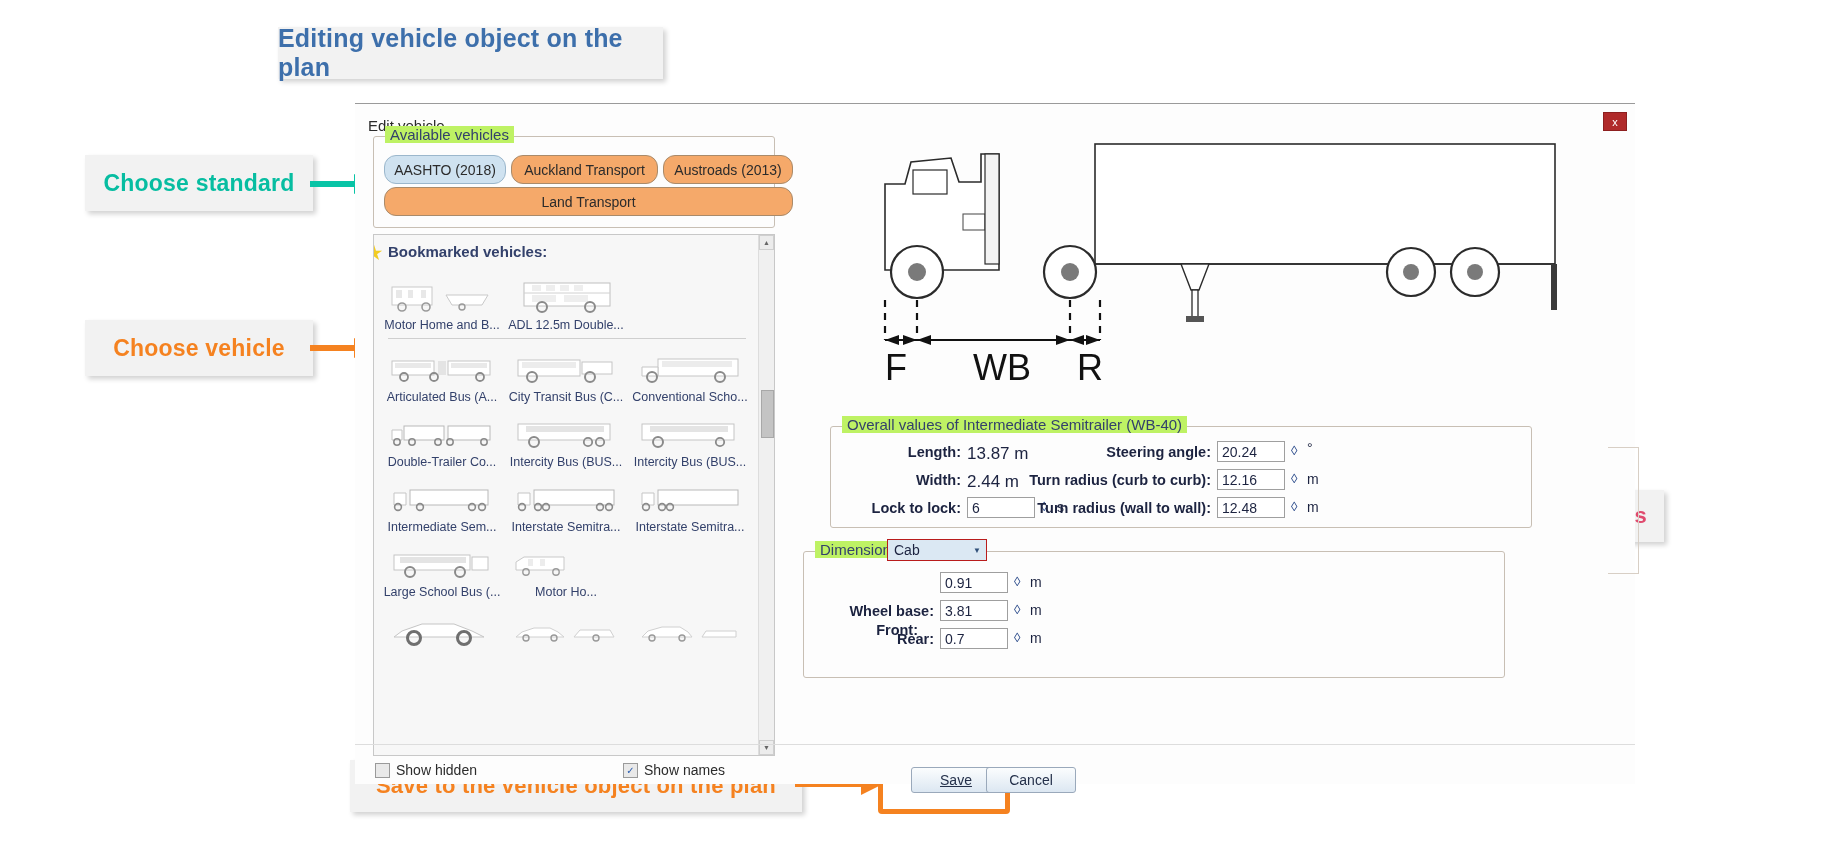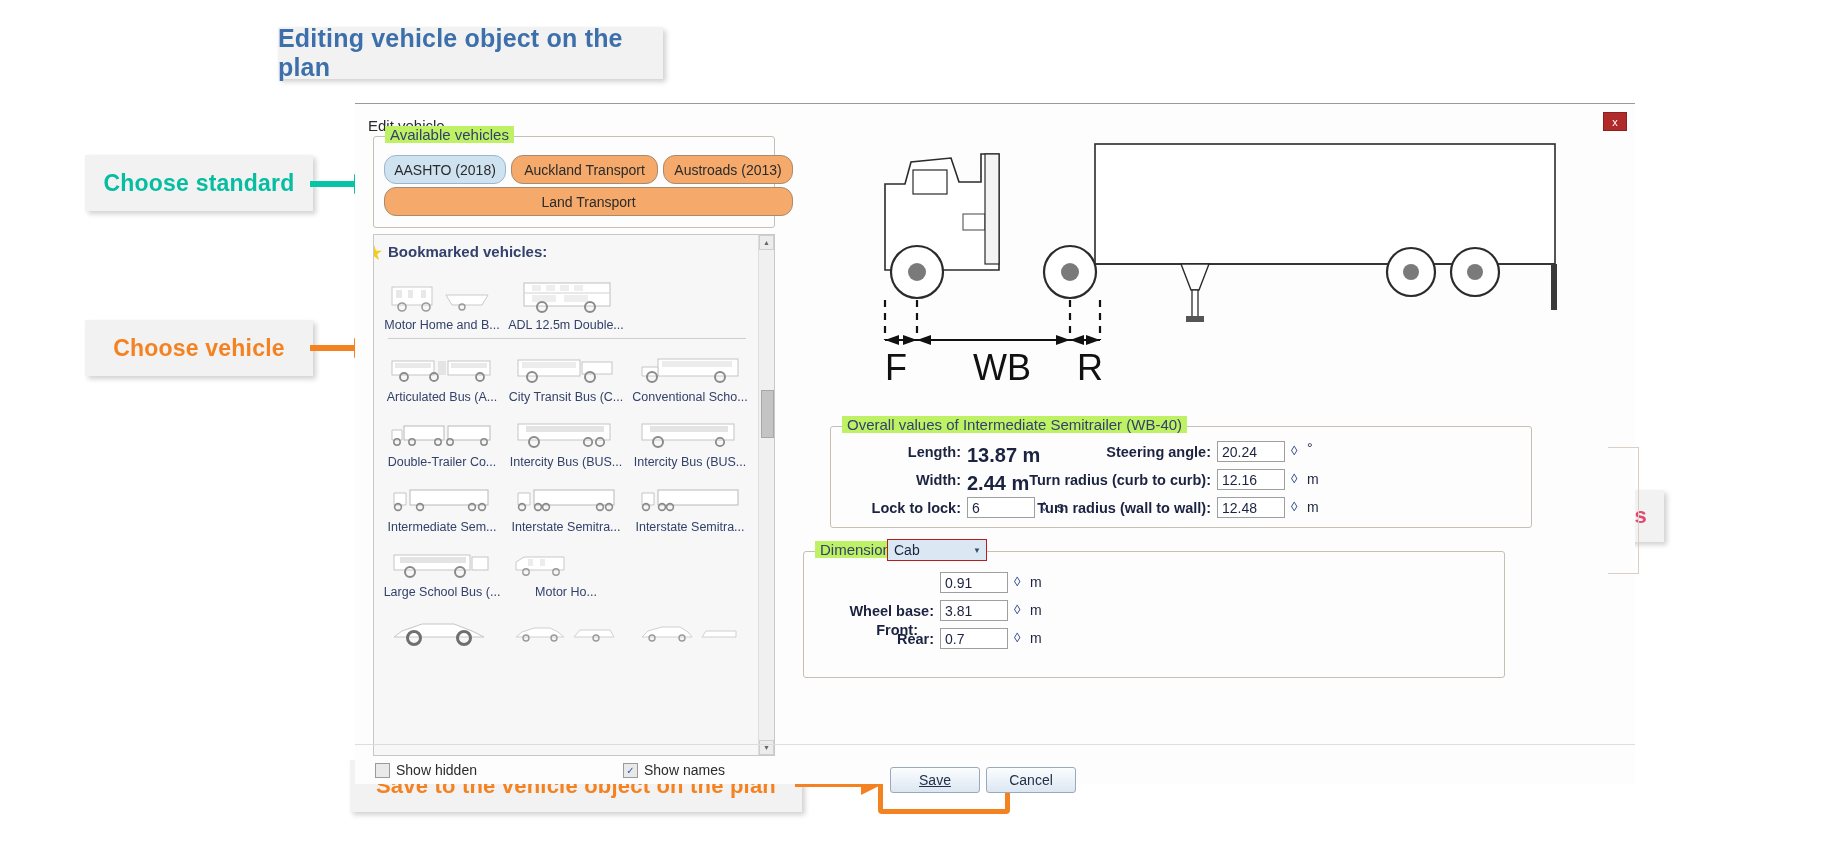--- a/index.html
+++ b/index.html
@@ -53,21 +53,21 @@
   #sbThumb{position:absolute;left:2px;top:155px;width:11px;height:46px;background:#c4c4c4;border:1px solid #a8a8a8;}
 
   .chk{position:absolute;font-size:14px;color:#2b2b2b;display:flex;align-items:center;}
   .chkbox{width:13px;height:13px;border:1px solid #9a9a9a;background:#e9e9e9;margin-right:6px;
           display:flex;align-items:center;justify-content:center;font-size:10px;color:#2a5db0;}
 
   
   #overall{left:427px;top:322px;width:700px;height:100px;margin-left:48px;}
   #dims{left:448px;top:447px;width:700px;height:125px;}
   .fldLbl{position:absolute;font-size:14.5px;color:#1c2340;text-align:right;font-weight:600;}
-  .fldVal{position:absolute;font-size:20px;color:#1c2340;font-weight:700;}
+  .fldVal{position:absolute;font-size:17px;color:#1c2340;font-weight:400;}
   .inp{position:absolute;height:21px;background:#fff;border:1px solid #9f9f9f;
        font-size:14px;color:#1c2340;padding:0 4px;display:flex;align-items:center;box-sizing:border-box;}
   .spin{position:absolute;font-size:13px;color:#2a4a8a;}
   .unit{position:absolute;font-size:14px;color:#1c2340;}
   #cabSel{position:absolute;left:83px;top:-13px;width:100px;height:22px;background:#dbe8f3;
           border:1px solid #b91c1c;font-size:14px;color:#1c2340;display:flex;align-items:center;
           padding-left:6px;box-sizing:border-box;cursor:pointer;}
   #cabSel .carrow{position:absolute;right:5px;font-size:8px;color:#30507a;}
 
   
@@ -514,17 +514,17 @@
     <div class="fldLbl" style="left:20px;top:79px;width:110px;">Rear:</div>
     <div class="inp" style="left:136px;top:76px;width:68px;">0.7</div>
     <div class="spin" style="left:210px;top:78px;">◊</div>
     <div class="unit" style="left:226px;top:78px;">m</div>
   </div>
 
   <div class="groupbox" style="left:1160px;top:447px;width:104px;height:125px;border:none;"></div>
   <div class="groupbox" style="left:1160px;top:322px;width:104px;height:100px;border:none;"></div>
 
   <div style="position:absolute;left:0;top:640px;width:100%;height:1px;background:#ddd;"></div>
-  <div class="dlgBtn" style="left:535px;top:663px;text-decoration:underline;">Save</div>
+  <div class="dlgBtn" style="left:556px;top:663px;text-decoration:underline;">Save</div>
   <div class="dlgBtn" style="left:631px;top:663px;">Cancel</div>
 </div>
 
 <div style="position:absolute;left:1608px;top:447px;width:30px;height:125px;border:1px solid #d8cfc5;border-left:none;"></div>
 
 </body></html>

